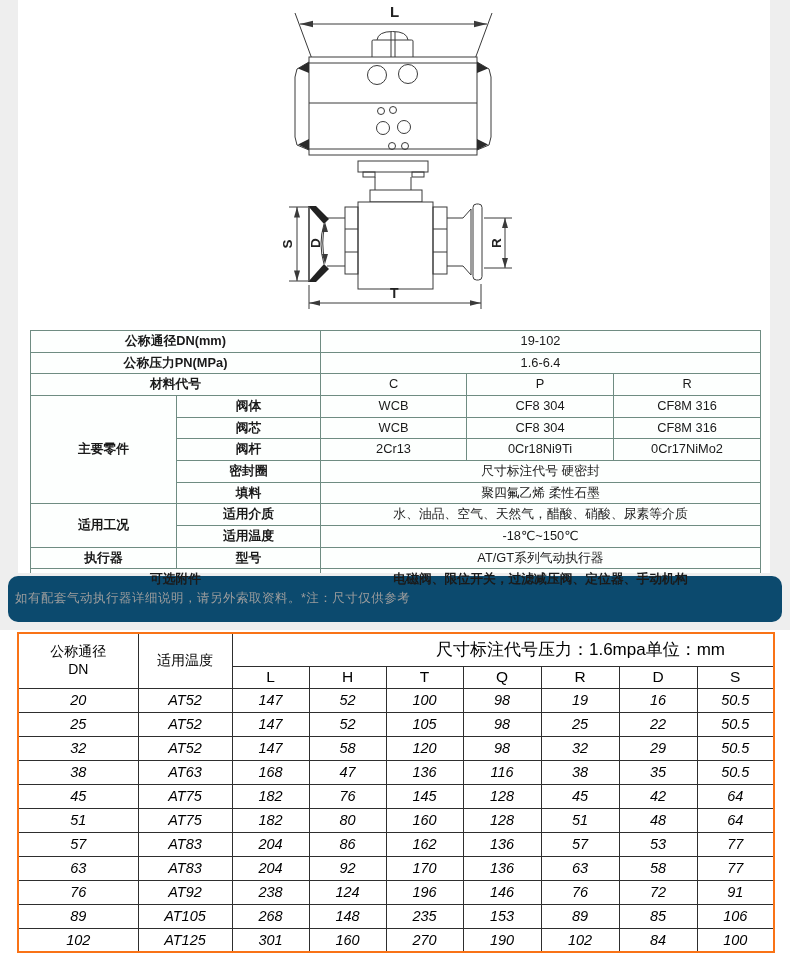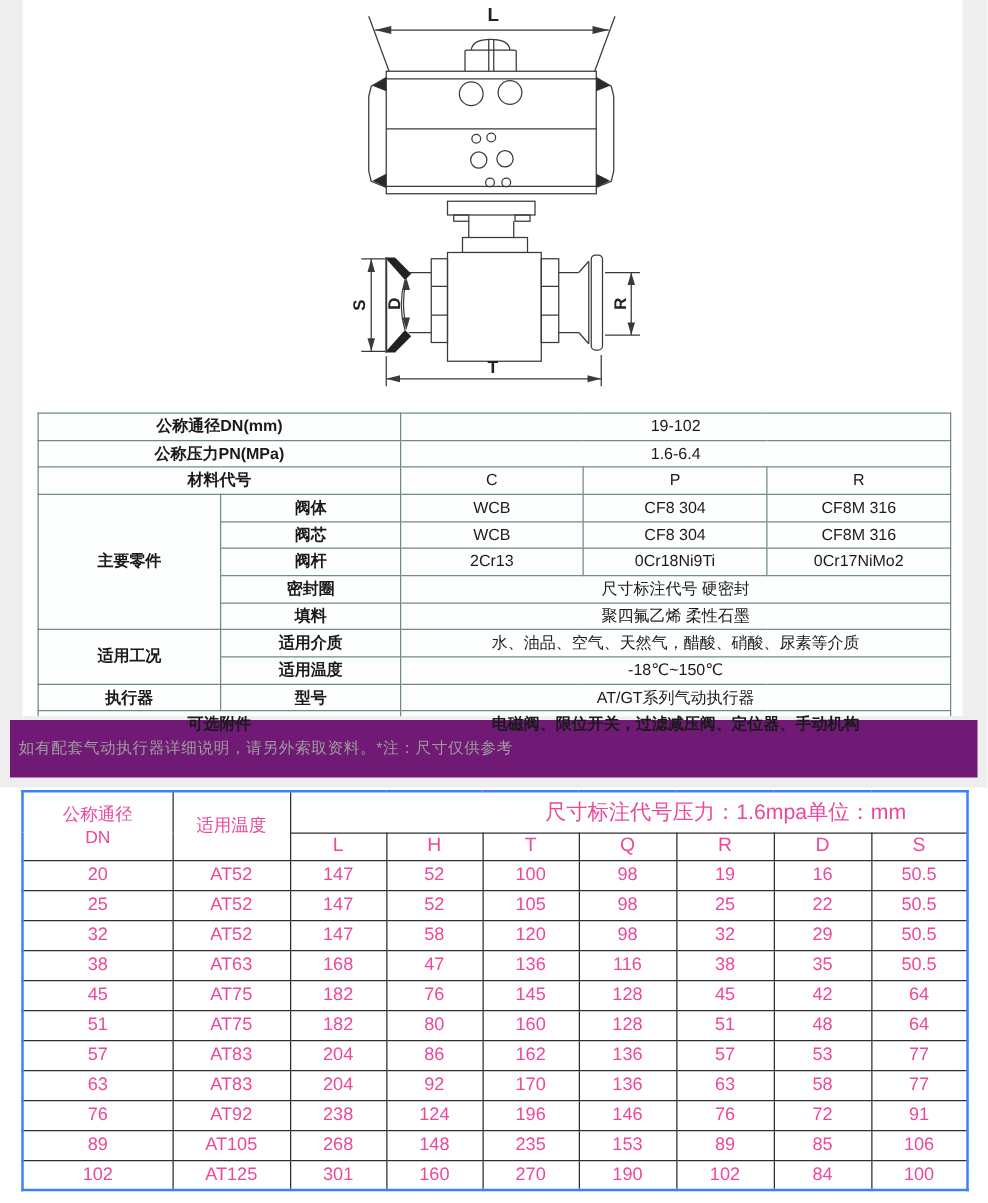--- a/index.html
+++ b/index.html
@@ -30,40 +30,40 @@
     border:1px solid #6f8c82;
     text-align:center; vertical-align:middle;
     padding:0 2px; line-height:1.15;
   }
   table.spec-table { border:1.5px solid #6f8c82; }
   table.spec-table td.lbl { font-weight:700; }
 
   
   .note-row { height:57px; background:#eeeeee; padding:3px 8px 8px 8px; }
   .note-card {
-    background:#701a75; border-radius:0; height:46px;
+    background:#0c4a6e; border-radius:10px; height:46px;
     padding:14px 0 0 7px;
     font-size:12.5px; color:#9d9d9d; letter-spacing:0.5px;
   }
 
   
   .bottom-section { height:332px; background:#ffffff; padding:2px 17px 11px 17px; }
   table.dim-table {
     border-collapse:collapse; table-layout:fixed;
     width:756px; height:319px;
-    border:2px solid #3b82f6;
-    color:#ec4899;
+    border:2px solid #f97316;
+    color:#000000;
   }
   table.dim-table th, table.dim-table td {
     border:1px solid #2e2e2e; text-align:center; vertical-align:middle;
     font-weight:400; padding:0;
   }
   table.dim-table thead tr.hrow1 { height:33px; }
   table.dim-table thead tr.hrow2 { height:22px; font-size:15.5px; }
-  table.dim-table tbody tr { height:24px; font-size:14.5px; }
+  table.dim-table tbody tr { height:24px; font-size:14.5px;font-style:italic; }
   th.dn-head { font-size:14px; line-height:1.25; }
   th.model-head { font-size:14px; }
   th.big-head { font-size:17px; }
   .big-head-inner {
     display:flex; justify-content:flex-end; align-items:center;
     padding:0 48px 0 48px;
   }
   .big-head-inner span { white-space:nowrap; }
 
   svg text { fill:#222; }

